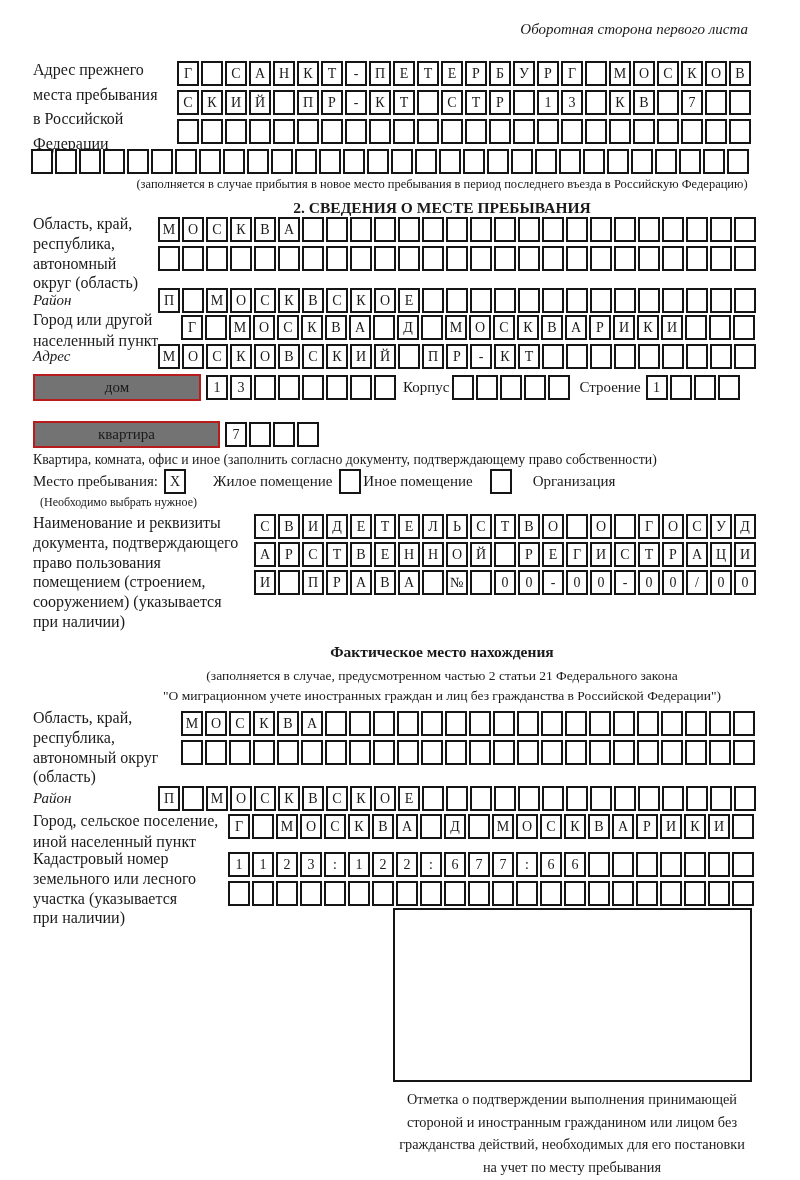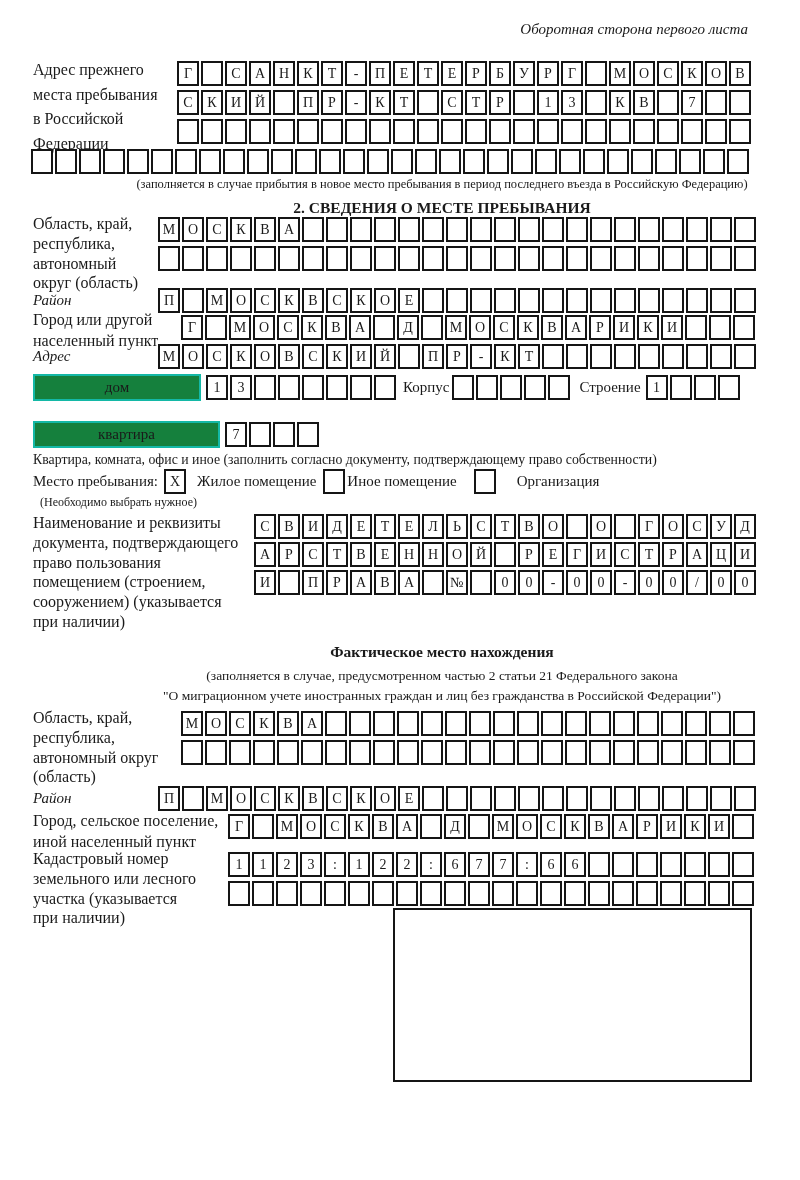--- a/index.html
+++ b/index.html
@@ -14,22 +14,22 @@
   .bold{font-weight:bold;}
   .small{font-size:12.5px;}
   .note14{font-size:13.5px;}
   .cap{font-size:13.8px;}
   .row{display:flex;align-items:center;}
   .cellrow{display:flex;}
   .rows .cellrow{margin-bottom:4px;}
   .cell{box-sizing:border-box;flex:0 0 auto;width:22px;height:25px;border:2px solid #151515;
         margin-right:2px;display:flex;align-items:center;justify-content:center;
         font-size:14px;background:#fff;}
-  .widebox{box-sizing:border-box;height:27px;border:2px solid #14b8a6;display:flex;
-        align-items:center;justify-content:center;font-size:15px;background:#15803d;}
+  .widebox{box-sizing:border-box;height:27px;border:2px solid #b91c1c;display:flex;
+        align-items:center;justify-content:center;font-size:15px;background:#737373;}
   .inlbl{font-size:15px;white-space:nowrap;}
   .stamp{box-sizing:border-box;border:2px solid #151515;background:#fff;}
   .caption{font-size:14.3px;line-height:22.5px;text-align:center;}
 </style>
 </head>
 <body>
 
 <div class="page">
 
   <div class="abs lbl" style="top:21px;right:52px">Оборотная сторона первого листа</div>
@@ -346,21 +346,21 @@
         <span class="cell"></span>
         <span class="cell"></span>
         <span class="cell"></span>
       </div>
   </div>
   <div class="abs cap" style="left:33px;top:452px">Квартира, комната, офис и иное (заполнить согласно документу, подтверждающему право собственности)</div>
 
   <div class="abs row" style="left:33px;top:469px">
     <div class="inlbl">Место пребывания:</div>
     <div class="cell" style="margin-left:6px">X</div>
-    <div class="inlbl" style="margin-left:9px">Жилое помещение</div>
+    <div class="inlbl" style="margin-left:25px">Жилое помещение</div>
     <div class="cell" style="margin-left:7px"></div>
     <div class="inlbl" style="">Иное помещение</div>
     <div class="cell" style="margin-left:17px"></div>
     <div class="inlbl" style="margin-left:19px">Организация</div>
   </div>
   <div class="abs" style="left:40px;top:495px;width:610px;text-align:left;font-size:12px">(Необходимо выбрать нужное)</div>
 
   <div class="abs lh20" style="left:33px;top:513px">
       <div>Наименование и реквизиты</div>
       <div>документа, подтверждающего</div>
@@ -615,14 +615,20 @@
         <span class="cell"></span>
         <span class="cell"></span>
         <span class="cell"></span>
         <span class="cell"></span>
         <span class="cell"></span>
         <span class="cell"></span>
       </div>
   </div>
 
   <div class="abs stamp" style="left:393px;top:908px;width:359px;height:174px"></div>
+  <div class="abs caption" style="left:362px;top:1088px;width:420px">
+      <div>Отметка о подтверждении выполнения принимающей</div>
+      <div>стороной и иностранным гражданином или лицом без</div>
+      <div>гражданства действий, необходимых для его постановки</div>
+      <div>на учет по месту пребывания</div>
+    </div>
 
 </div>
 
 </body></html>

